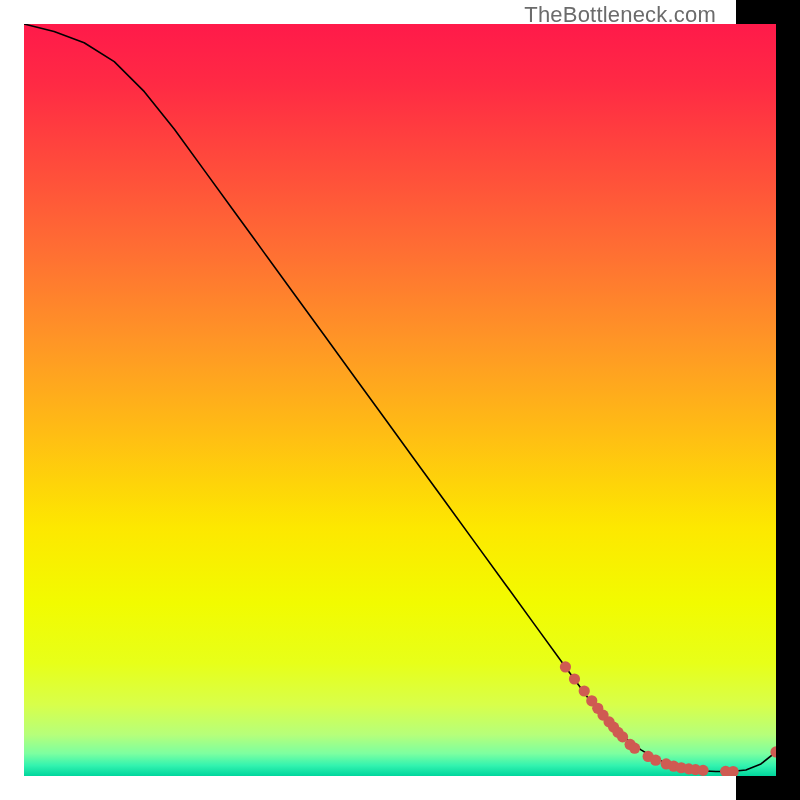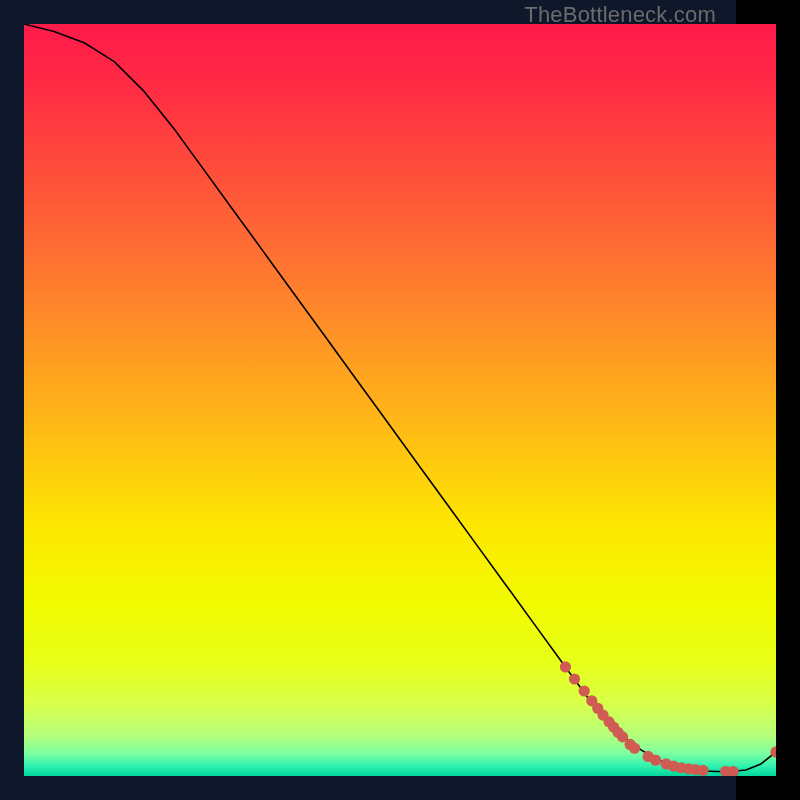--- a/index.html
+++ b/index.html
@@ -8,21 +8,21 @@
     width: 800px;
     height: 800px;
     background: #000;
     overflow: hidden;
     font-family: Arial, Helvetica, sans-serif;
   }
   .stage {
     position: relative;
     width: 736px;
     height: 800px;
-    background: #0f172a;
+    background: #ffffff;
   }
   .plot {
     position: absolute;
     left: 24px;
     top: 24px;
     width: 752px;
     height: 752px;
   }
   .watermark {
     position: absolute;

